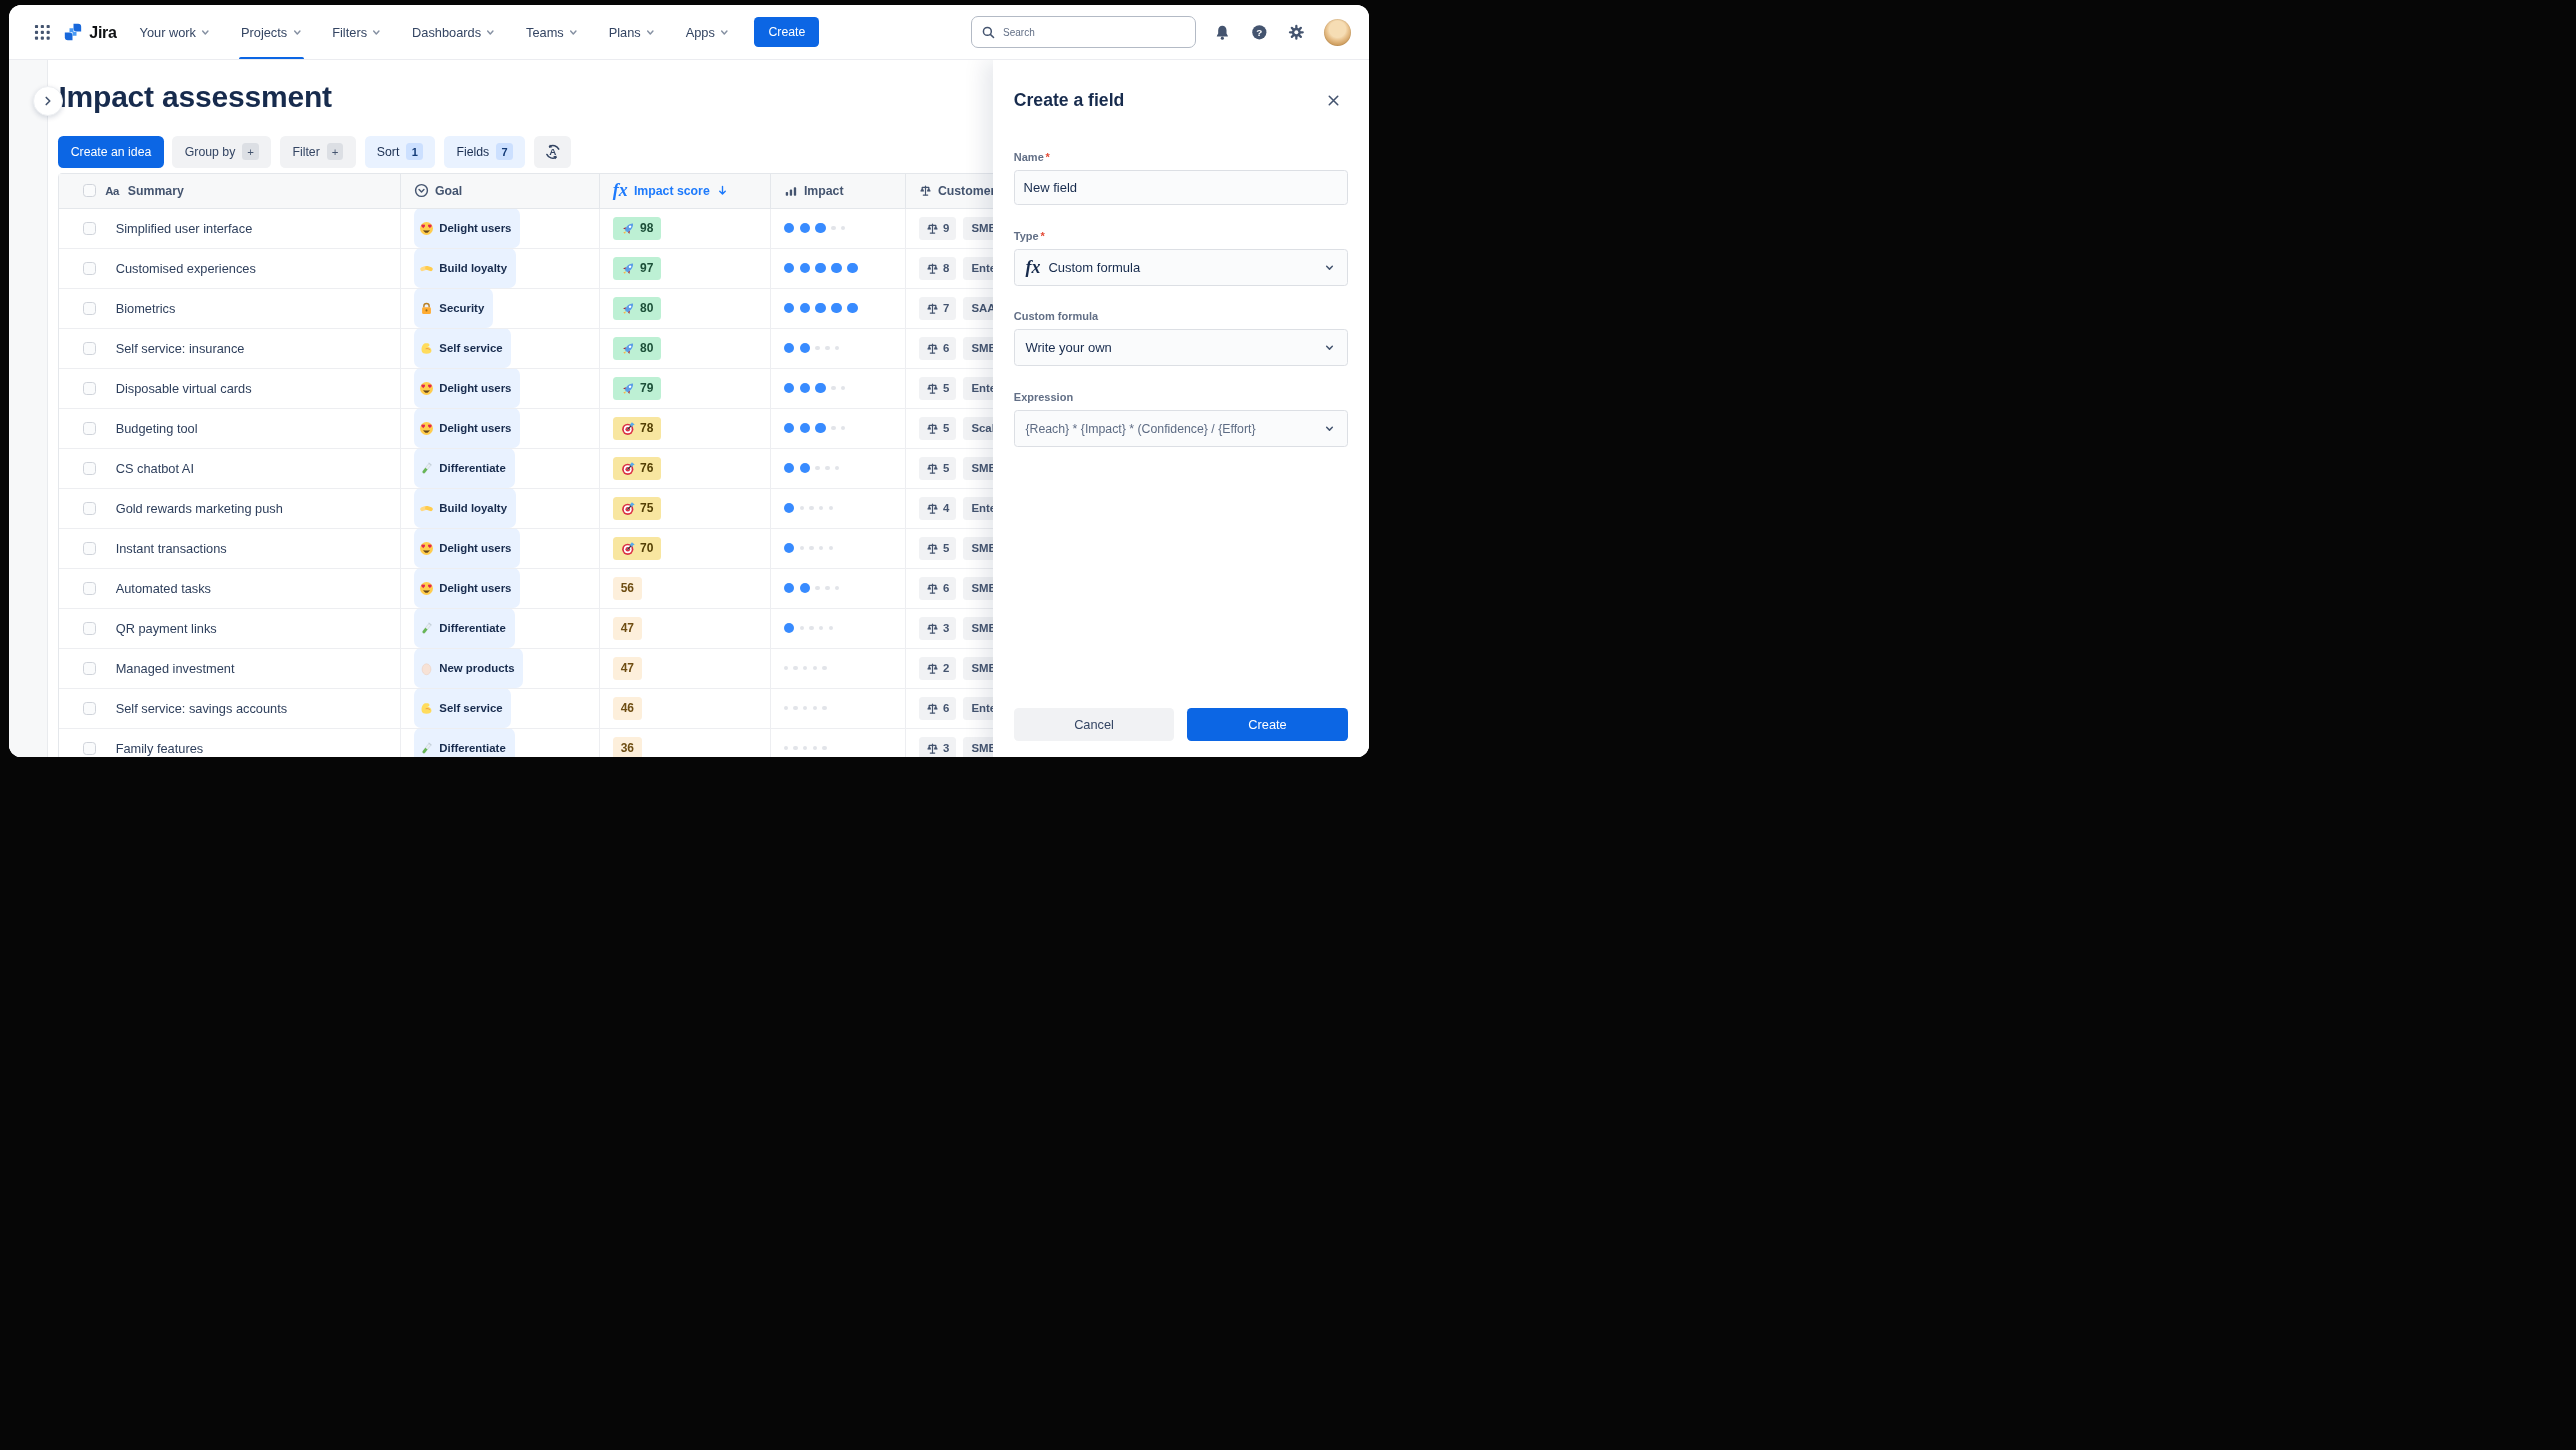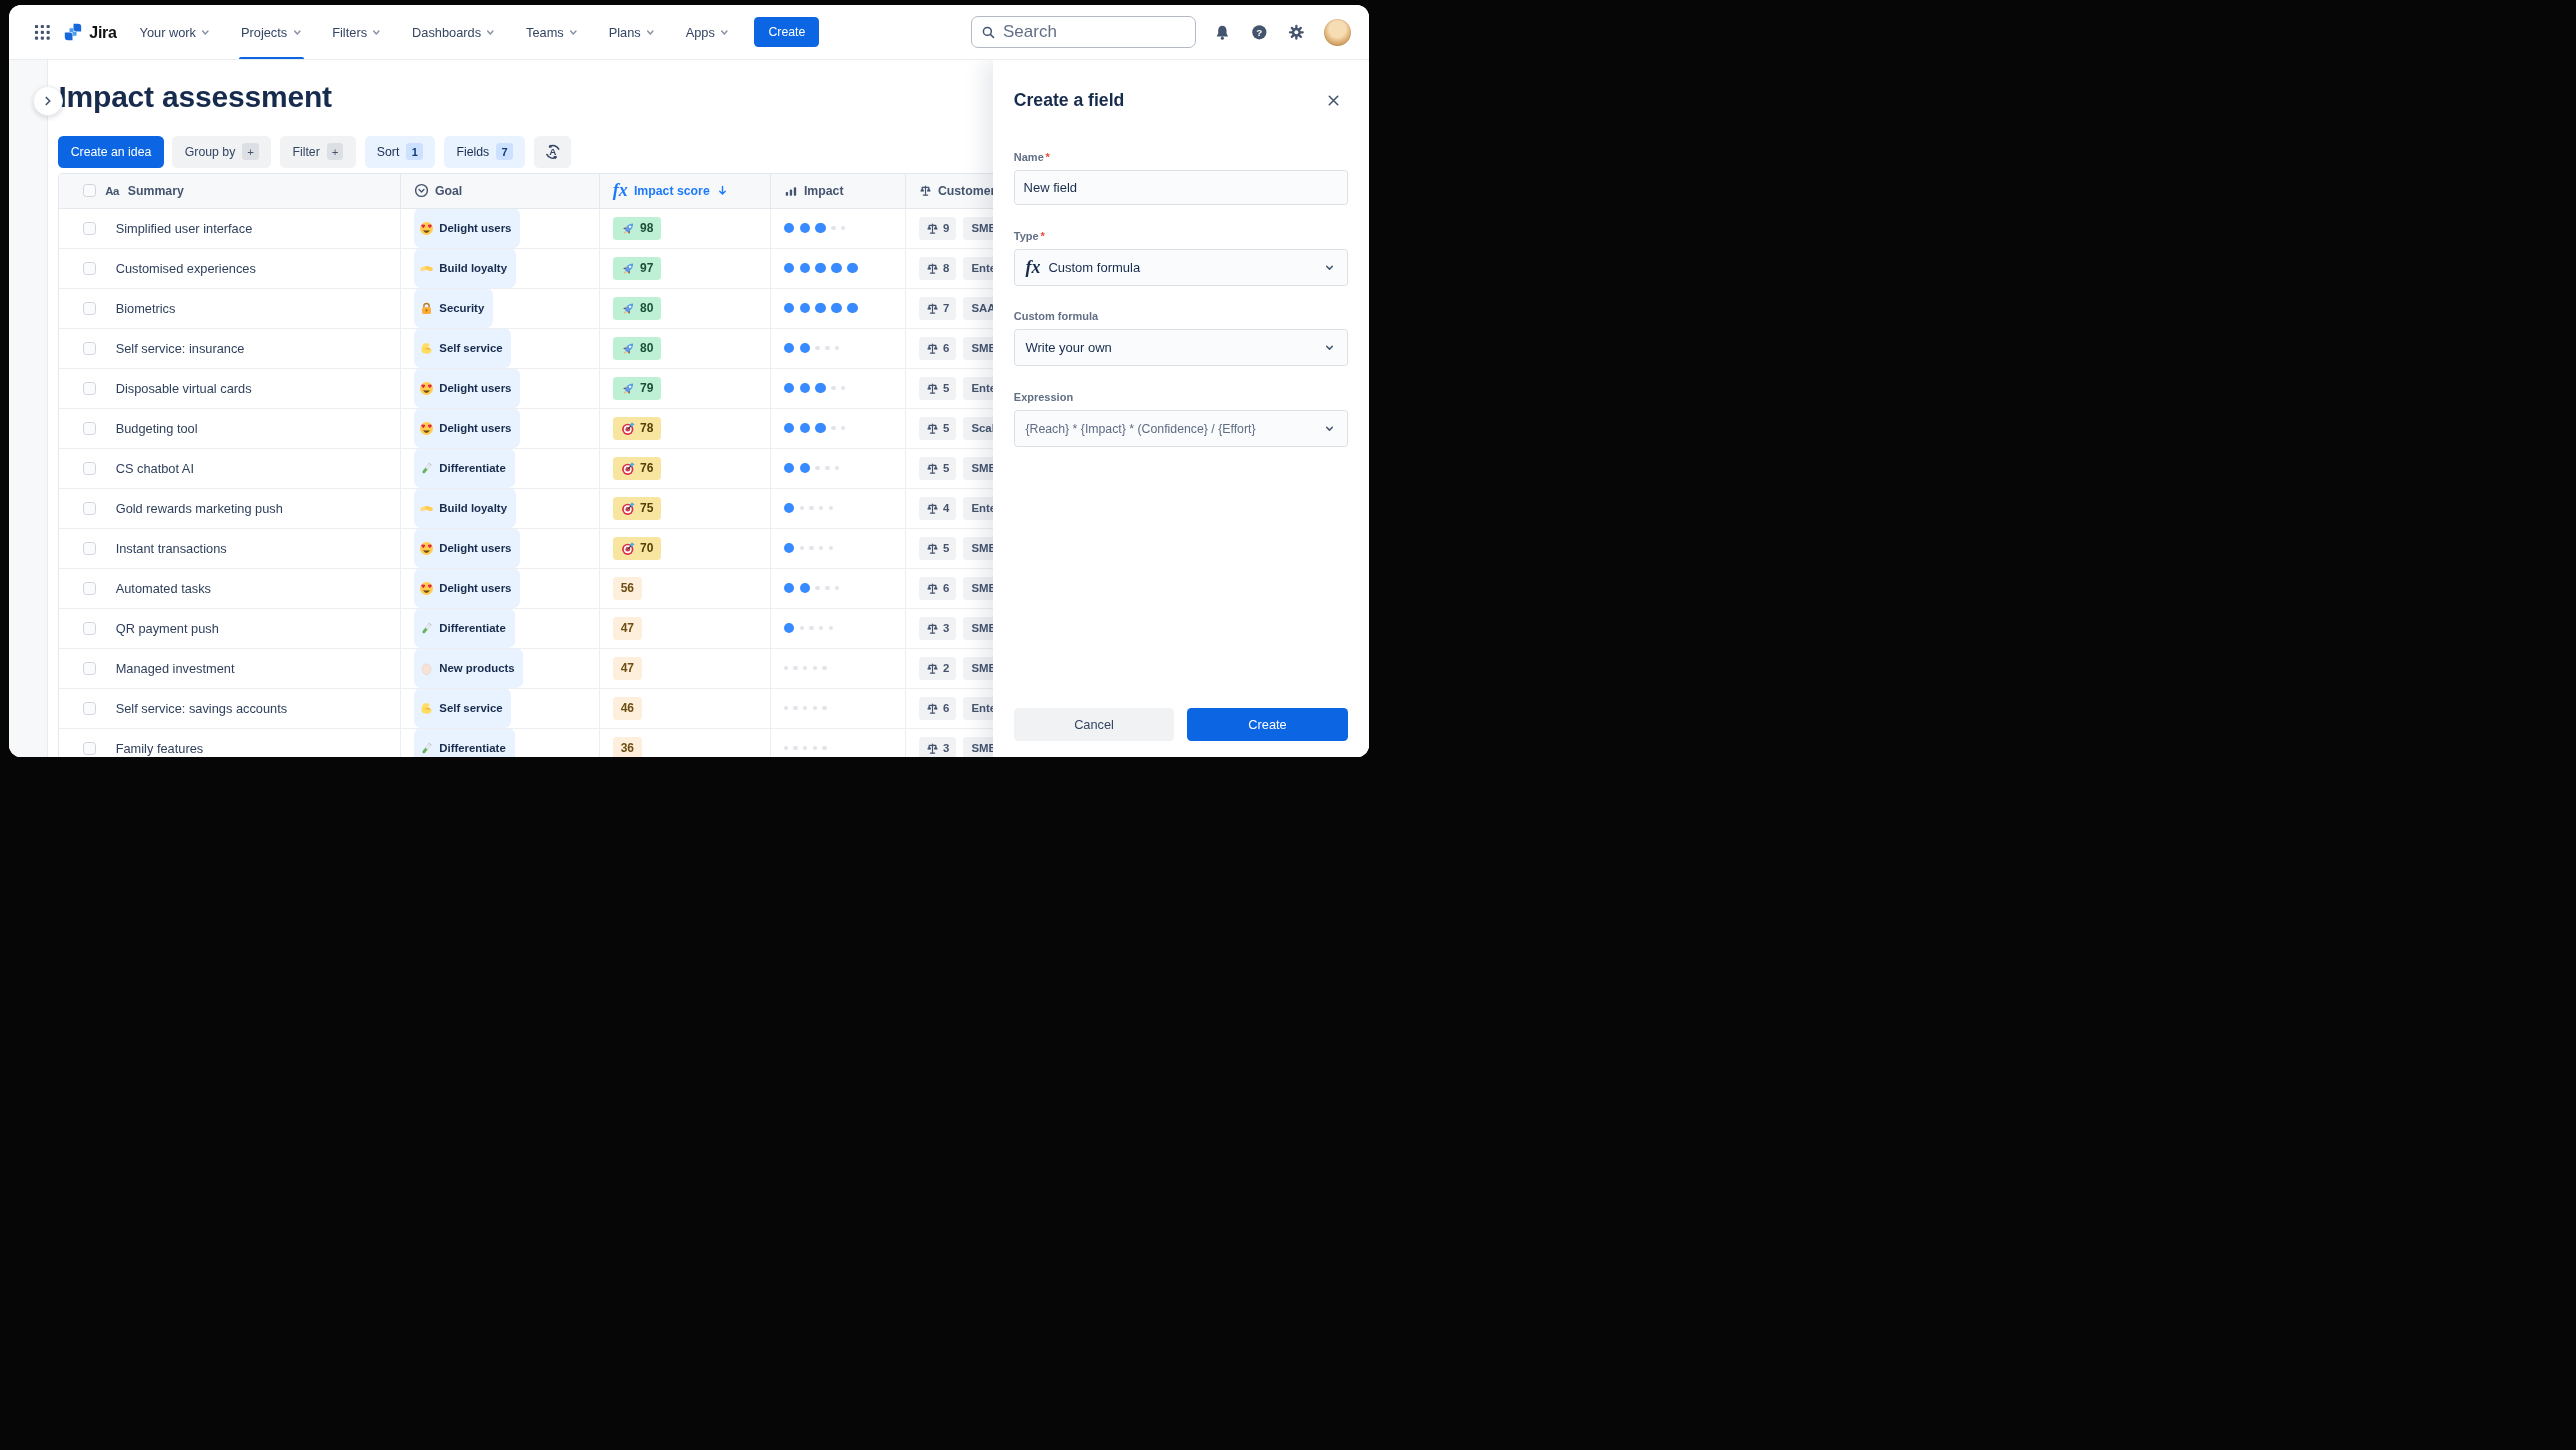--- a/index.html
+++ b/index.html
@@ -21,21 +21,21 @@
   .topnav{height:55px;flex:0 0 55px;display:flex;align-items:center;padding:0 17.6px 0 19.3px;border-bottom:0.9px solid #EBECF0;background:#fff}
   .icon-btn{display:flex;align-items:center;justify-content:center;width:28px;height:28px;border-radius:5.3px}
   .brand{display:flex;align-items:flex-end;gap:6.2px;margin:0 23px 0 7px}
   .brand-text{font-size:16px;font-weight:800;color:#101214;letter-spacing:-0.3px}
   .menu{display:flex;align-items:center;gap:30px;height:100%}
   .menu-item{position:relative;display:flex;align-items:center;gap:4.4px;height:100%;font-size:12.8px;font-weight:500;color:#344563}
   .menu-item.active::after{content:"";position:absolute;left:-1.8px;right:-1.8px;bottom:0;height:2.6px;background:var(--blue);border-radius:1.8px 1.8px 0 0}
   .btn-primary{background:var(--blue);color:#fff;font-size:12.3px;font-weight:500;border-radius:4.4px;height:30px;padding:0 14px}
   .nav-create{margin-left:24.6px}
   .search{margin-left:auto;display:flex;align-items:center;gap:7px;width:225px;height:32px;border:1.3px solid #B3BAC5;border-radius:7px;padding:0 8.8px;background:#fff;margin-right:12.3px}
-  .search input{border:none;outline:none;font-size:17px;color:#000000;width:100%;background:transparent}
+  .search input{border:none;outline:none;font-size:10px;color:#000000;width:100%;background:transparent}
   .search input::placeholder{color:#626F86}
   .nav-icons{display:flex;align-items:center;gap:8.8px}
   .avatar{width:27px;height:27px;border-radius:50%;margin-left:5.3px;background:radial-gradient(circle at 50% 38%,#f6ddb4 0 38%,#e8c18c 52%,#cf9f60 72%,#ad8045 100%);box-shadow:inset 0 0 0 0.9px rgba(0,0,0,.06)}
 
   
   .body-row{position:relative;flex:1;display:flex;overflow:hidden;background:#fff}
   .rail{width:39px;flex:0 0 39px;background:#F7F8F9;border-right:0.9px solid #E9EBEE}
   .expand-btn{position:absolute;left:24px;top:26px;width:30px;height:30px;border-radius:50%;background:#fff;border:0.9px solid #EDEFF2;box-shadow:0 1.8px 5.3px rgba(9,30,66,.15);display:flex;align-items:center;justify-content:center;z-index:5}
   .main{flex:1;padding:0 0 0 10.6px;overflow:hidden}
   .main h1{margin-top:19.3px;font-size:30px;font-weight:700;color:var(--navy);letter-spacing:-0.2px}
@@ -950,21 +950,21 @@
                     </svg>
                   </span>
                   <span>6</span>
                 </span>
                 <span class="cchip">SMB</span>
               </div>
             </div>
             <div class="grid-row row">
               <div class="td td-summary">
                 <span class="checkbox"></span>
-                <span>QR payment push</span>
+                <span>QR payment links</span>
               </div>
               <div class="td">
                 <span class="goal-chip">
                   <span>
                     <svg width="15" height="15" viewBox="0 0 16 16">
                       <g transform="rotate(38 8 8)">
                         <rect x="6.6" y="1.8" width="2.9" height="12.3" rx="1.45" fill="#E8EEF2" stroke="#C3CFD8" stroke-width="0.6"></rect>
                         <path d="M6.6 8.2h2.9v4.4a1.45 1.45 0 0 1-2.9 0Z" fill="#67B655"></path>
                         <rect x="6" y="1.3" width="4.1" height="1.2" rx="0.6" fill="#C3CFD8"></rect>
                       </g>

